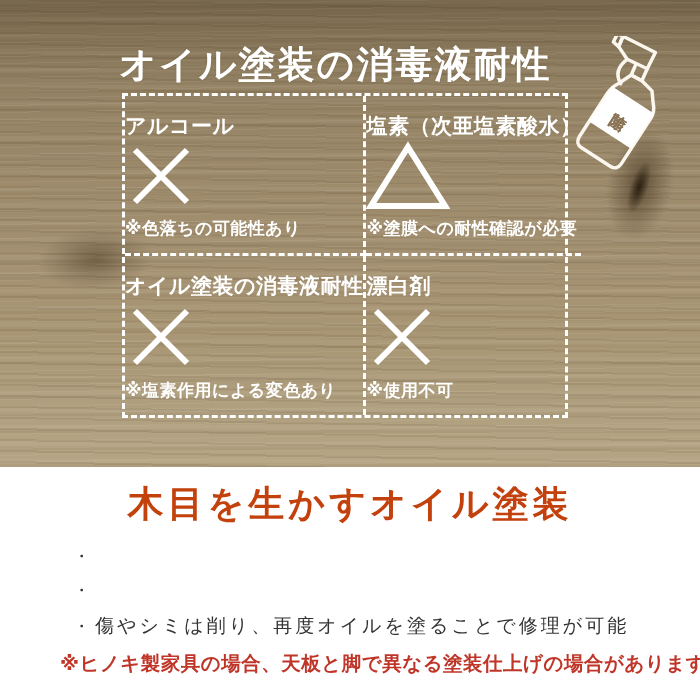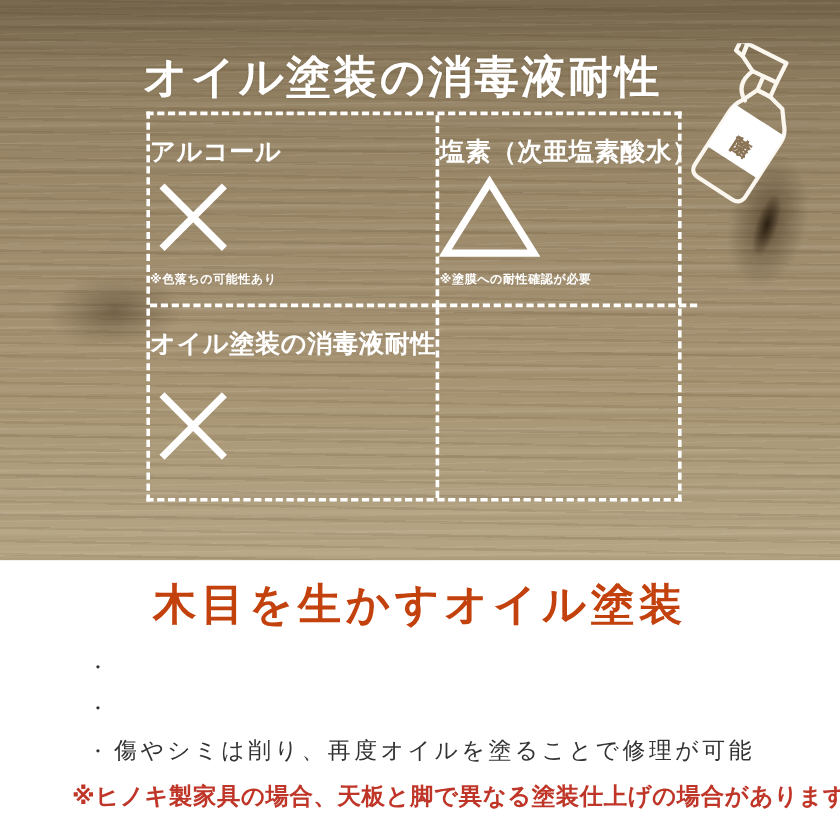--- a/index.html
+++ b/index.html
@@ -48,21 +48,21 @@
   .cell{position:relative;box-sizing:border-box;display:flex;flex-direction:column;align-items:flex-start;}
   .cell.c0{border-right:3px dashed #ffffff;border-bottom:3px dashed #ffffff;}
   .cell.c1{border-bottom:3px dashed #ffffff;}
   .cell.c2{border-right:3px dashed #ffffff;}
   .cell-label{
     margin-top:16px;color:#ffffff;font-size:21px;font-weight:bold;letter-spacing:0.5px;
     white-space:nowrap;
   }
   .cell-mark{flex:1;display:flex;align-items:center;justify-content:center;margin-top:-4px;}
   .cell-note{
-    margin-bottom:13px;color:#ffffff;font-size:10px;font-weight:bold;letter-spacing:0.5px;white-space:nowrap;
+    margin-bottom:13px;color:#ffffff;font-size:17px;font-weight:bold;letter-spacing:0.5px;white-space:nowrap;
   }
 
   
   .bottle{position:absolute;left:556px;top:36px;width:148px;height:148px;}
 
   
   .bottom{position:absolute;left:0;top:467px;width:700px;height:233px;background:#ffffff;}
   .bottom-title{
     margin-top:13px;text-align:center;
     font-family:"DejaVu Serif","Liberation Serif",serif;
@@ -109,20 +109,31 @@
         <div class="cell-note">※塗膜への耐性確認が必要</div>
       </div>
       <div class="cell c2">
         <div class="cell-label">オイル塗装の消毒液耐性</div>
         <div class="cell-mark">
           <svg width="72" height="72" viewBox="0 0 72 72" style="display: block;">
               <path d="M10 10 L62 62 M62 10 L10 62" stroke="#ffffff" stroke-width="6" stroke-linecap="butt" fill="none"></path>
             </svg>
 
         </div>
+        <div class="cell-note">※塩素作用による変色あり</div>
+      </div>
+      <div class="cell c3">
+        <div class="cell-label">漂白剤</div>
+        <div class="cell-mark">
+          <svg width="72" height="72" viewBox="0 0 72 72" style="display: block;">
+              <path d="M10 10 L62 62 M62 10 L10 62" stroke="#ffffff" stroke-width="6" stroke-linecap="butt" fill="none"></path>
+            </svg>
+
+        </div>
+        <div class="cell-note">※使用不可</div>
       </div>
     </div>
 
     <svg class="bottle" viewBox="0 0 148 148">
       <g transform="rotate(33 74 74)" stroke="#fbf7ee" stroke-width="3.5" fill="none" stroke-linejoin="round" stroke-linecap="round">
 
         <path d="M28 16 L64 12 L66 30 L44 33 L30 27 Z"></path>
         <path d="M22 17 L28 16 L30 27 L23 26 Z"></path>
 
         <path d="M44 33 C40 44 42 52 52 57"></path>

